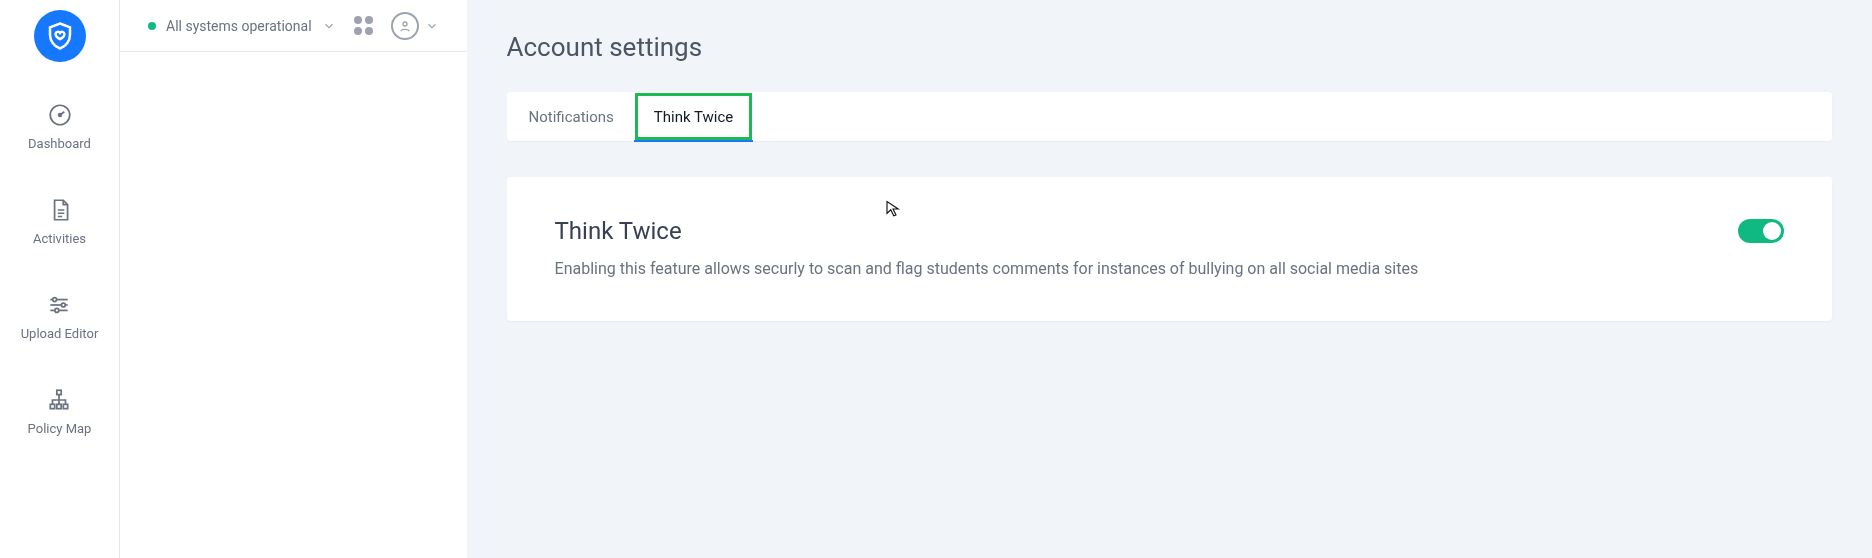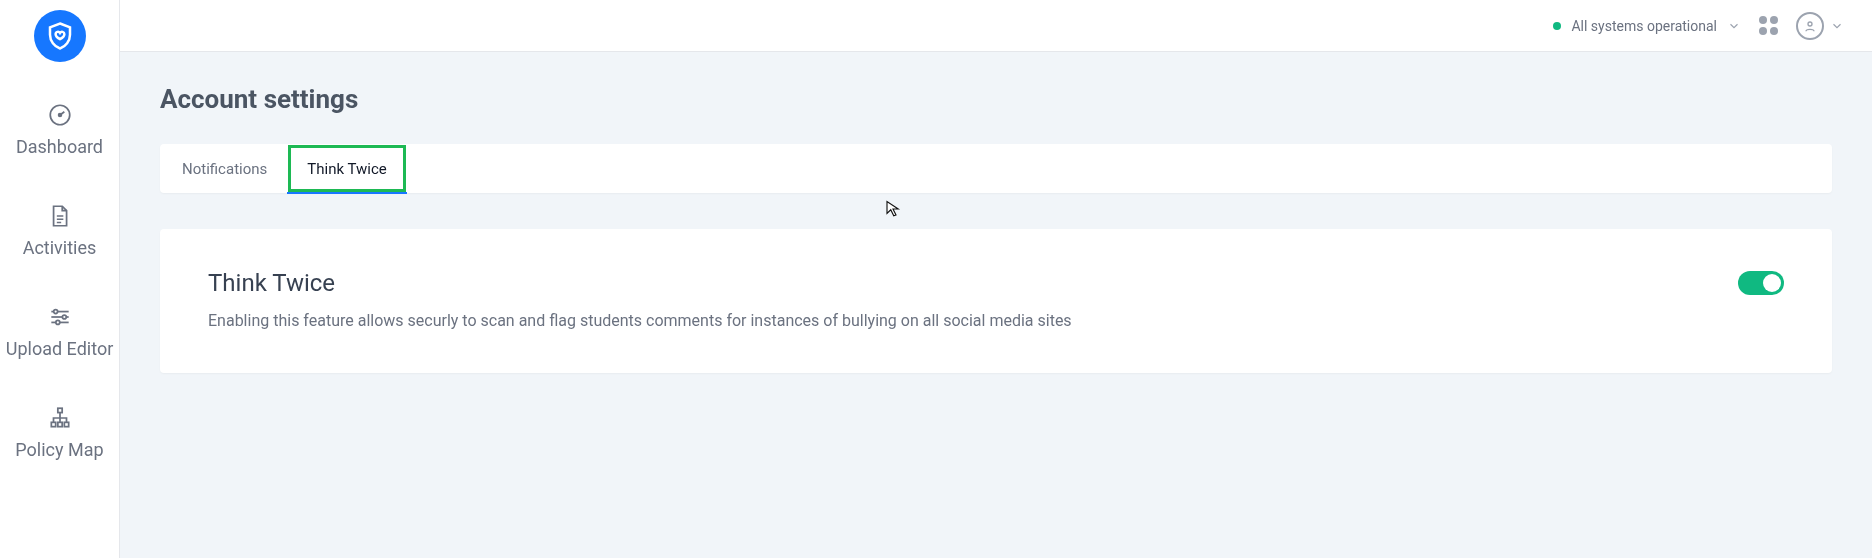--- a/index.html
+++ b/index.html
@@ -6,39 +6,39 @@
   body { font-family: -apple-system, BlinkMacSystemFont, "Segoe UI", Roboto, "Helvetica Neue", Arial, sans-serif; background: #fff; width: 1872px; height: 558px; overflow: hidden; }
 
   .app { display: flex; width: 100%; height: 100%; }
 
   
   .sidebar { width: 120px; background: #fff; border-right: 1px solid #e5e7eb; display: flex; flex-direction: column; align-items: center; padding-top: 10px; }
   .logo { width: 52px; height: 52px; border-radius: 50%; background: #1677ff; display: flex; align-items: center; justify-content: center; margin-bottom: 40px; }
   .logo svg { width: 30px; height: 30px; }
   .nav-item { display: flex; flex-direction: column; align-items: center; gap: 8px; margin-bottom: 46px; cursor: pointer; color: #6b7280; }
   .nav-item svg { width: 26px; height: 26px; stroke: #6b7280; }
-  .nav-label { font-size: 18px; color: #6b7280; }
+  .nav-label { font-size: 13px; color: #6b7280; }
 
   
-  .main { flex: 1; display: flex; flex-direction: column; background: #fff; }
+  .main { flex: 1; display: flex; flex-direction: row; background: #fff; }
 
   
   .header { height: 52px; display: flex; align-items: center; justify-content: flex-end; padding: 0 28px; border-bottom: 1px solid #e5e7eb; gap: 18px; }
   .status-group { display: flex; align-items: center; gap: 10px; color: #6b7280; font-size: 14px; cursor: pointer; }
   .status-dot { width: 8px; height: 8px; border-radius: 50%; background: #10b981; }
   .chevron-down { width: 14px; height: 14px; stroke: #9ca3af; }
   .apps-icon { display: grid; grid-template-columns: 8px 8px; grid-template-rows: 8px 8px; gap: 3px; cursor: pointer; }
   .apps-icon span { width: 8px; height: 8px; border-radius: 50%; background: #9ca3af; }
   .avatar-group { display: flex; align-items: center; gap: 6px; cursor: pointer; }
   .avatar { width: 28px; height: 28px; border-radius: 50%; border: 2px solid #9ca3af; display:flex; align-items:center; justify-content:center;}
   .avatar svg { width: 16px; height: 16px; stroke:#9ca3af; }
 
   
   .content { flex:1; background:#f1f5f9; padding: 32px 40px; }
-  .page-title { font-size: 26px; color: #4b5563; font-weight: 700; margin-bottom: 30px; }
+  .page-title { font-size: 26px; color: #4b5563; font-weight: 400; margin-bottom: 30px; }
 
   
   .tabs-card { background:#fff; border-radius:4px; display:flex; align-items:stretch; height:49px; margin-bottom: 36px; box-shadow: 0 1px 2px rgba(0,0,0,0.04);}
   .tab { padding: 0 20px; display:flex; align-items:center; font-size: 15px; color:#6b7280; cursor:pointer; position:relative; }
   .tab:first-child { padding-left: 22px; }
   .tab.active { color:#111827; }
   .tab.active::after { content:""; position:absolute; left:0; right:0; bottom:-1px; height:2px; background:#1677ff; }
   .tab.highlighted { outline: 3px solid #1db954; outline-offset:-4px; }
 
   

